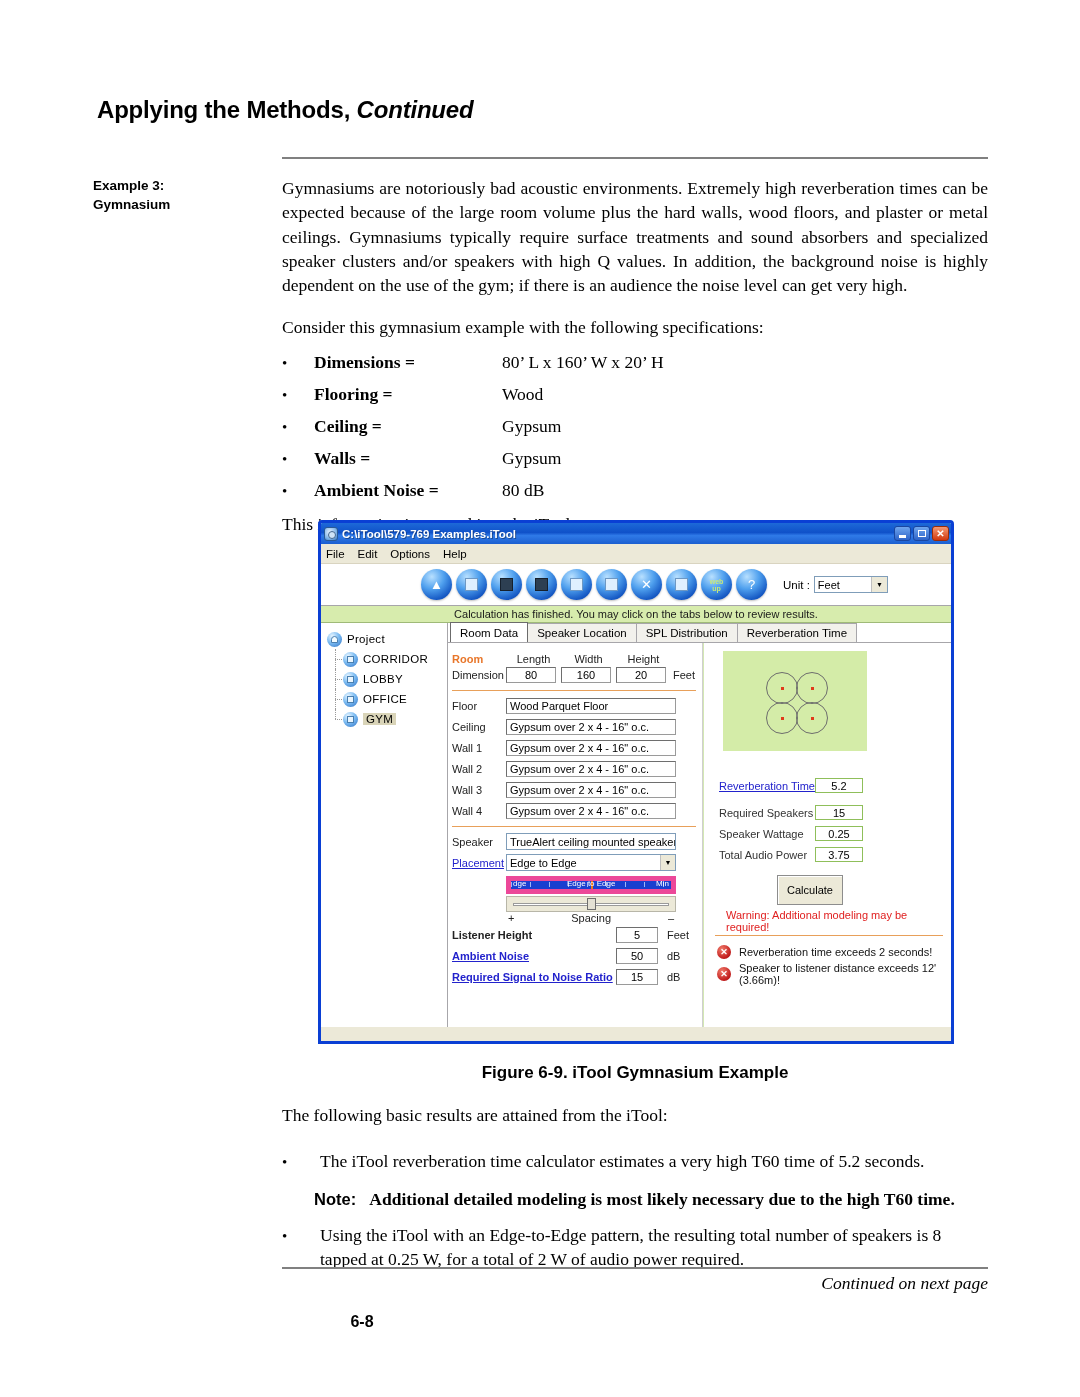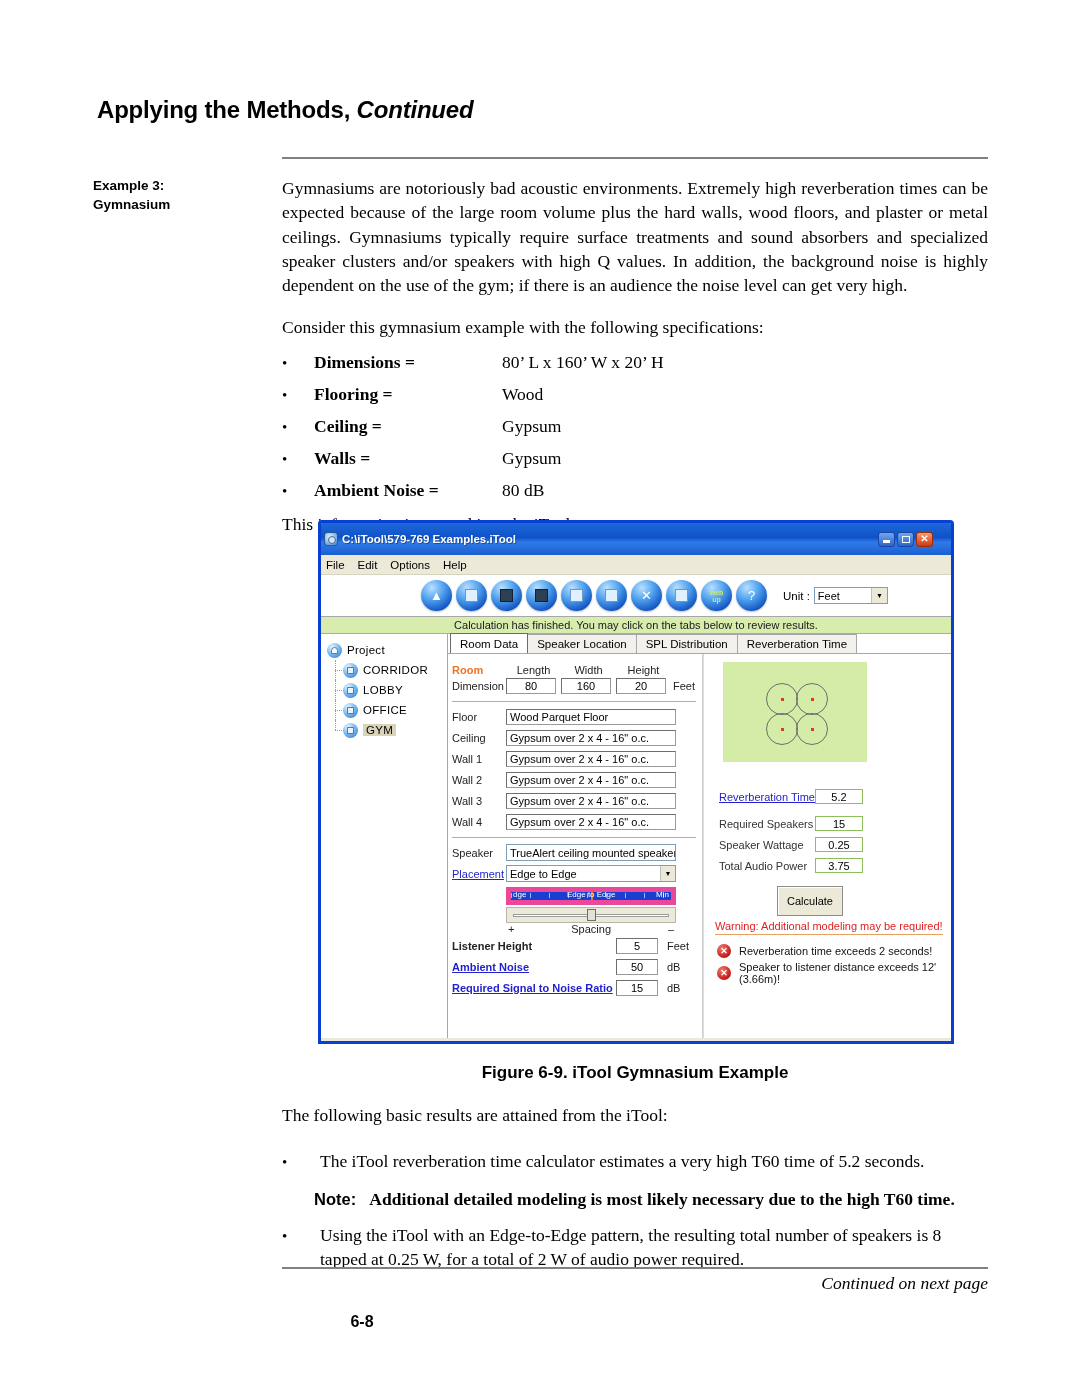--- a/index.html
+++ b/index.html
@@ -110,24 +110,24 @@
     position: absolute; left: 318px; top: 520px;
     width: 636px; height: 524px;
     background: #ece9d8;
     border: 3px solid #0a3fd4;
     border-radius: 4px 4px 0 0;
     box-sizing: border-box;
     font-family: "Liberation Sans", sans-serif;
     overflow: hidden;
   }
   .titlebar {
-    height: 32px;
+    height: 21px;
     background: linear-gradient(to bottom, #1d69d8 0%, #0f51c9 45%, #2f7ae8 60%, #1b5fd0 100%);
     display: flex; align-items: center;
-    padding: 0 18px 0 3px;
+    padding: 0 2px 0 3px;
   }
   .tb-appicon {
     width: 14px; height: 14px; border-radius: 3px;
     background: radial-gradient(circle at 40% 35%, #eaf4ff, #7fb4e8 60%, #3a74b8);
     border: 1px solid #2a5a95;
     box-sizing: border-box;
     margin-right: 4px;
     position: relative;
   }
   .tb-appicon::after {
@@ -399,21 +399,21 @@
 
   .calc-wrap { margin: 10px 0 0 64px; }
   .calc-btn {
     width: 66px; height: 30px; background: #ece9d8;
     border: 1px solid #8d8d8d; box-sizing: border-box;
     display: flex; align-items: center; justify-content: center;
     font-size: 11px;
     box-shadow: inset 1px 1px 0 #fff;
   }
   .warn-head {
-    color: #e02020; font-size: 11px; margin: 4px 0 0 2px;
+    color: #e02020; font-size: 11px; margin: 4px 0 0 13px;
   }
   .warn-rule { height: 1px; background: #e8a05a; margin: 2px 2px 5px 2px; width: 228px; }
   .warn-row { display: flex; align-items: center; height: 22px; margin-left: 4px; }
   .warn-icon {
     width: 14px; height: 14px; border-radius: 50%;
     background: radial-gradient(circle at 35% 30%, #f07a6a 0%, #c11b1b 70%, #8e0d0d 100%);
     display: flex; align-items: center; justify-content: center;
     color: #fff; font-size: 9px; font-weight: bold;
     margin-right: 8px; flex: 0 0 14px;
   }

